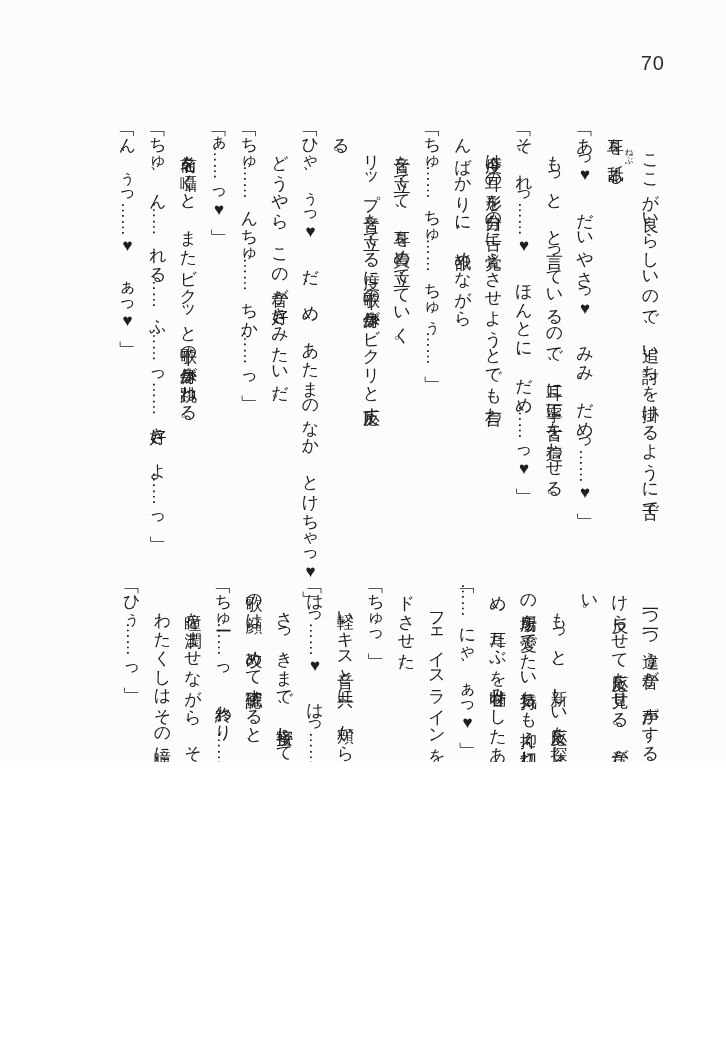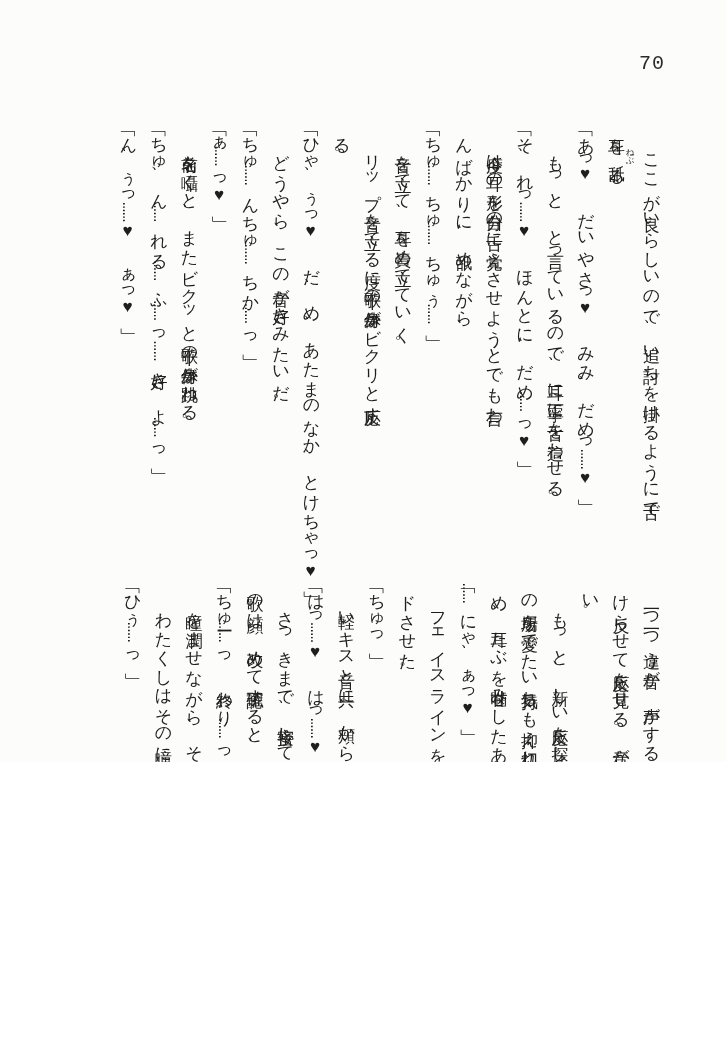--- a/index.html
+++ b/index.html
@@ -6,21 +6,21 @@
     margin: 0;
     padding: 0;
     background: #ffffff;
   }
   .page {
     position: relative;
     width: 726px;
     height: 762px;
     background: #fcfcfa;
     overflow: hidden;
-    font-family: Liberation Mono, monospace;
+    font-family: Liberation Sans, sans-serif;
     color: #1e1e1e;
   }
   .page-number {
     position: absolute;
     top: 52px;
     right: 61px;
     font-size: 20px;
     letter-spacing: 1px;
     color: #2b2b2b;
   }

